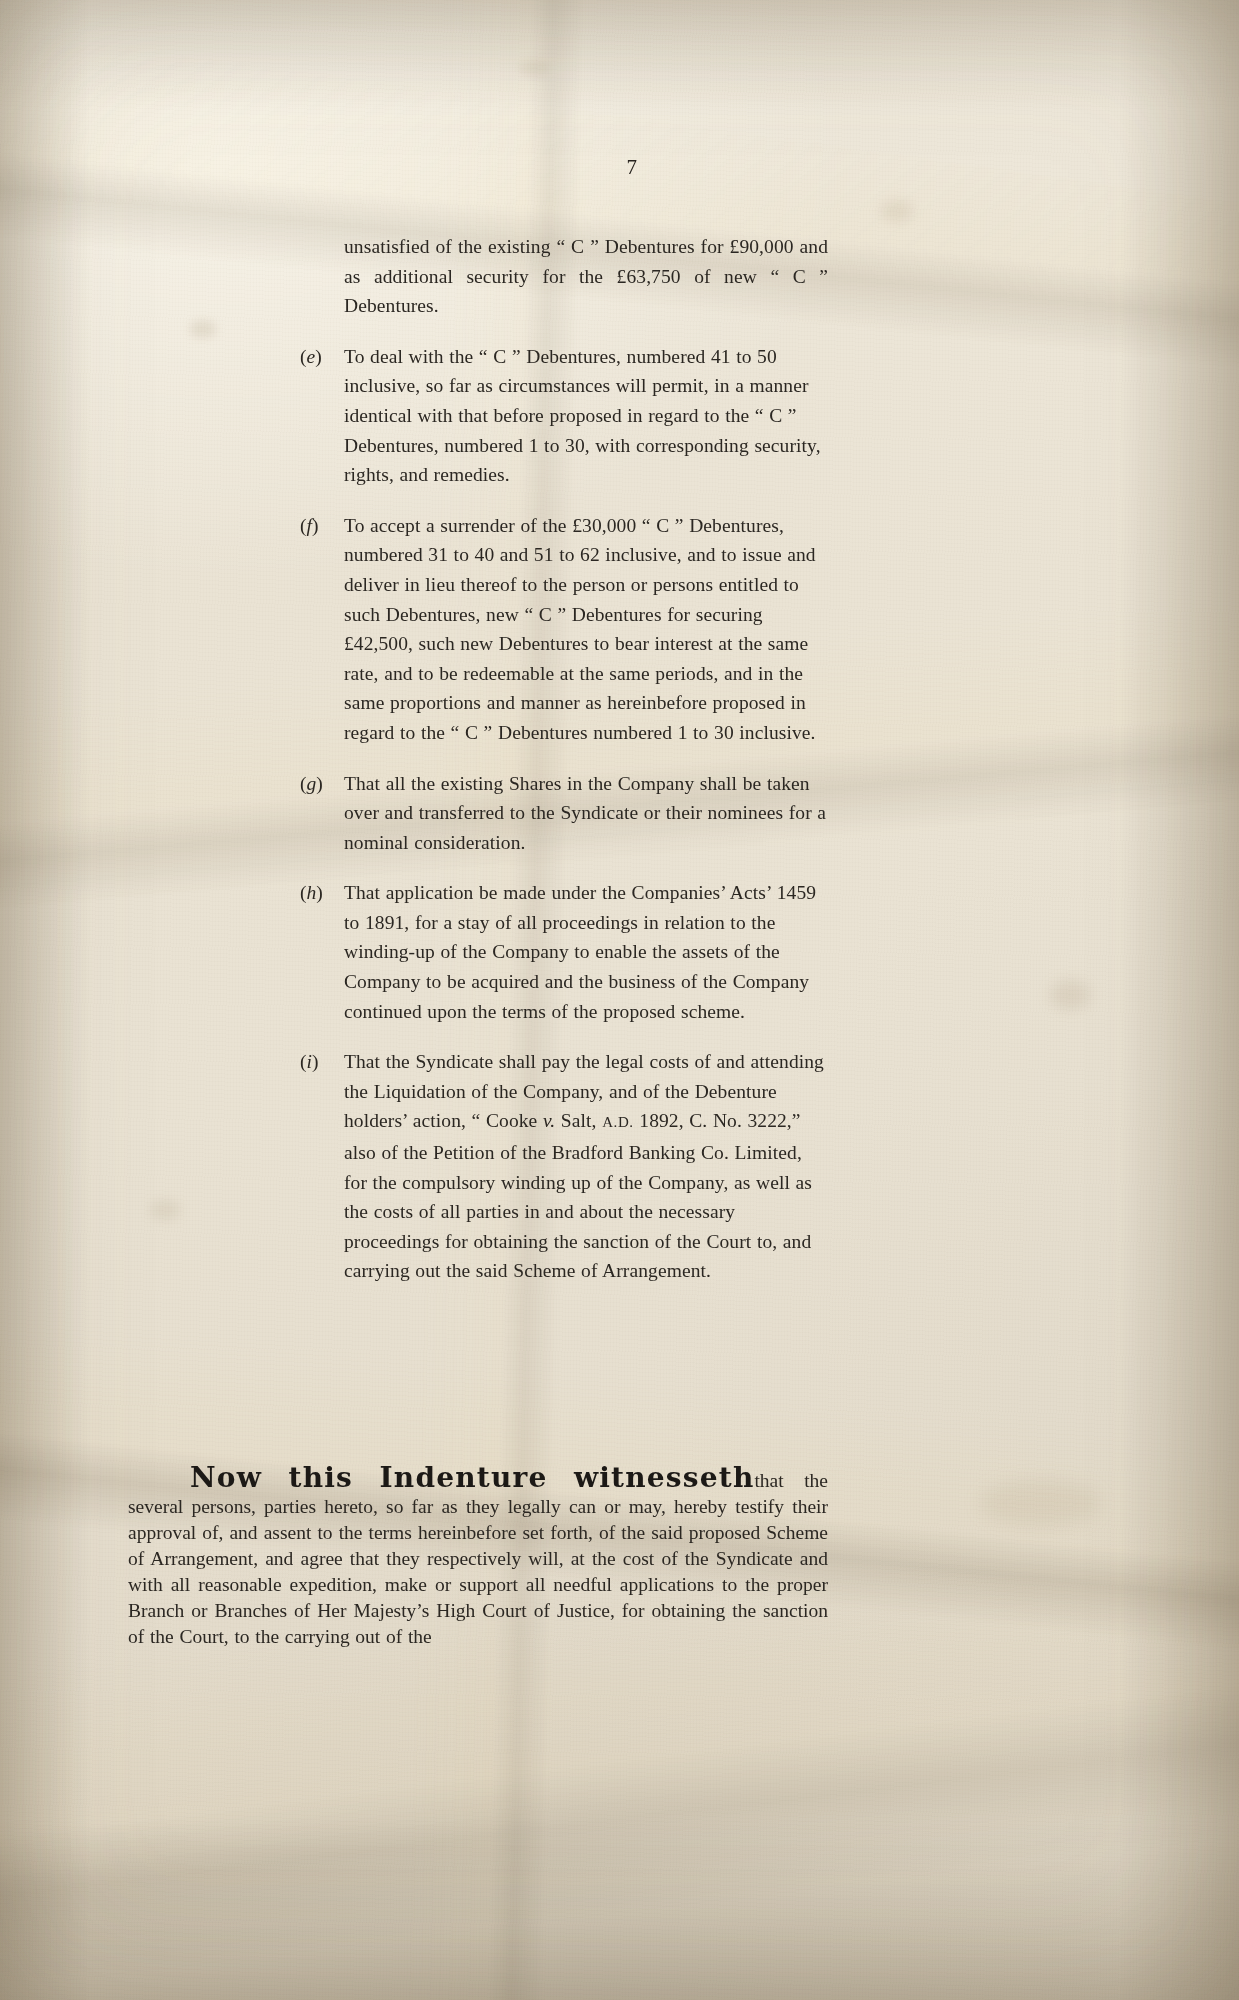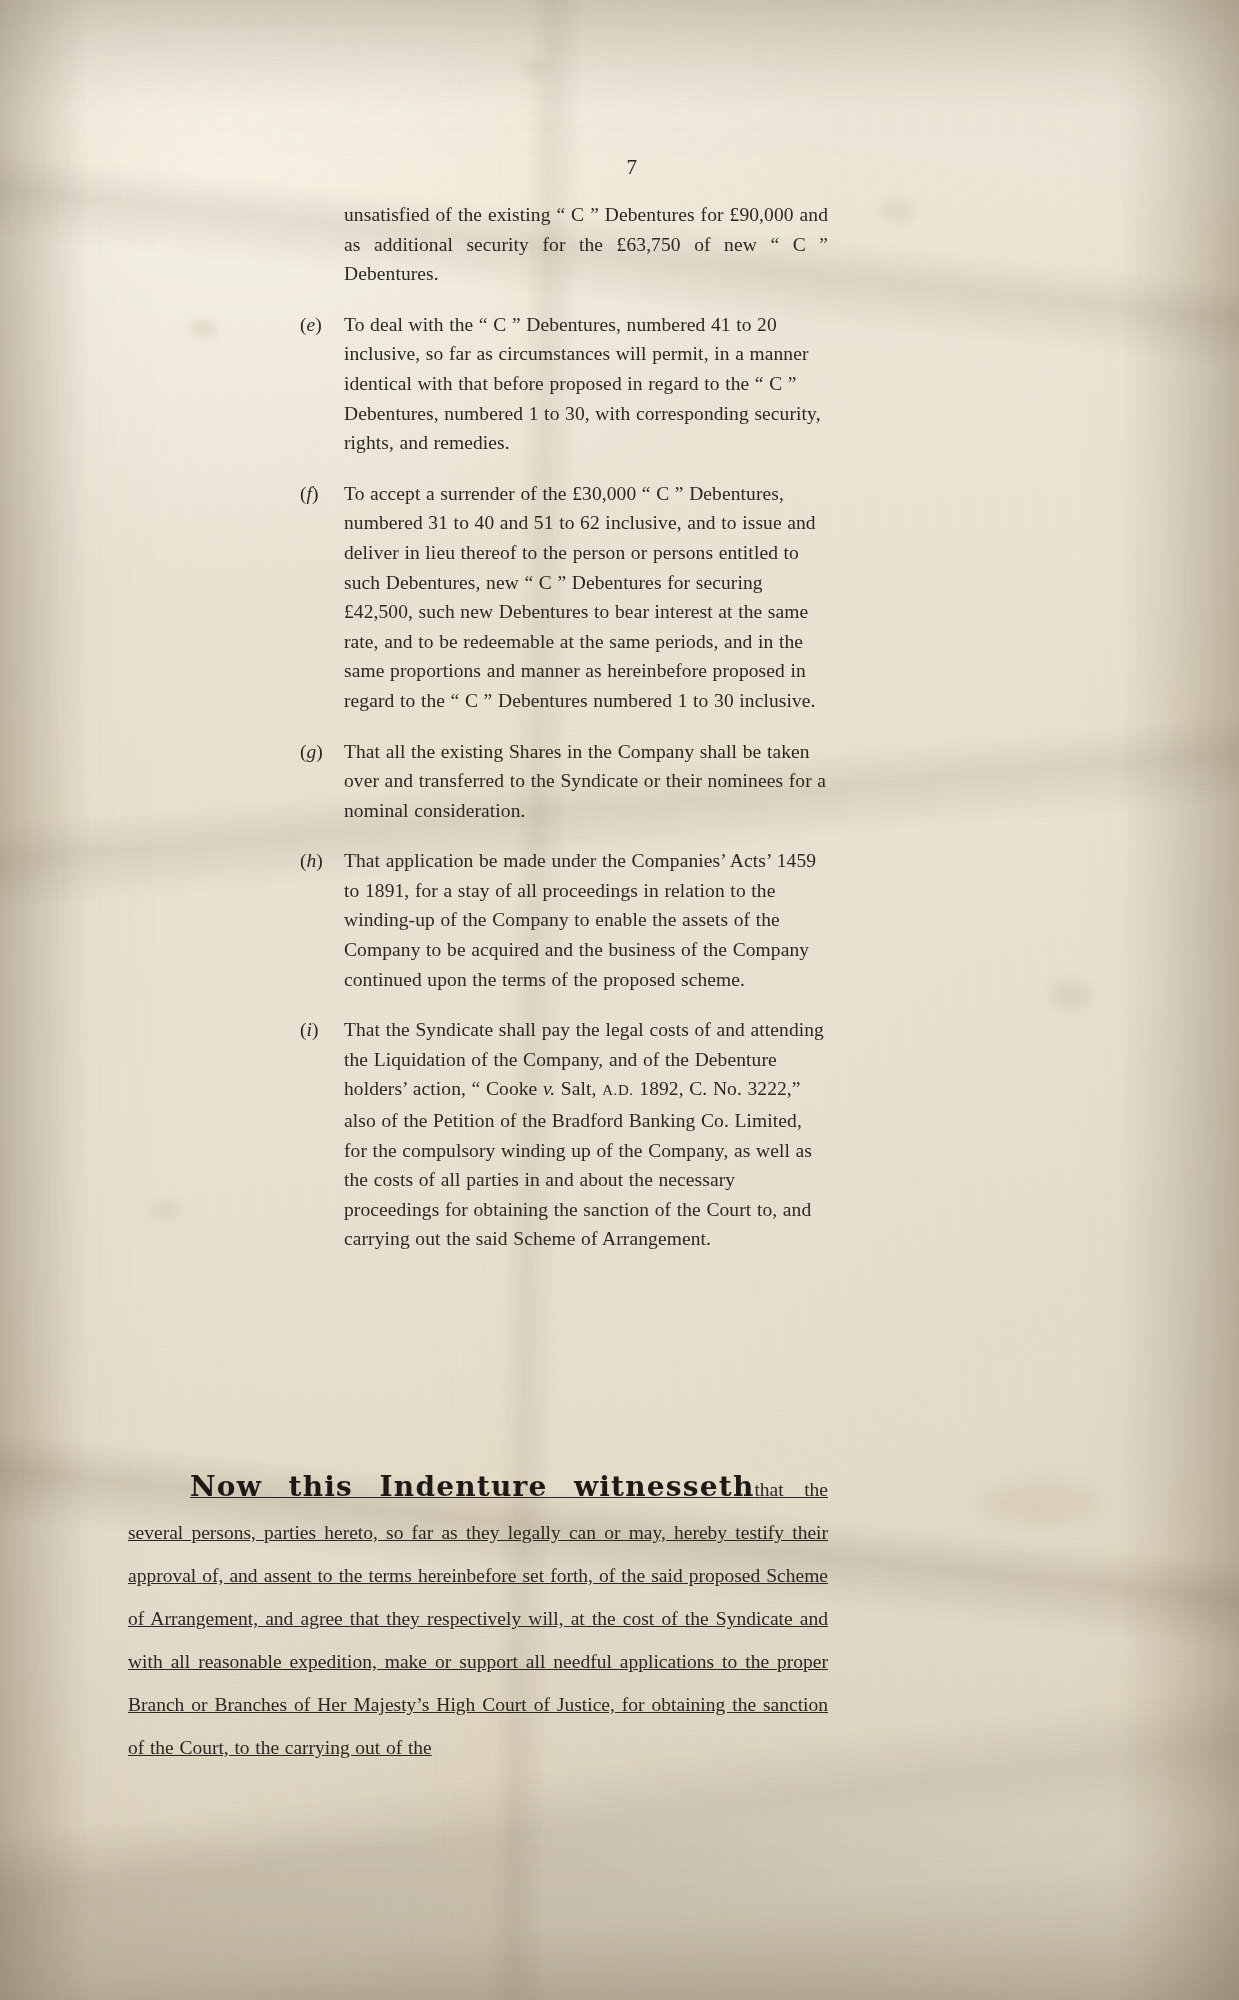--- a/index.html
+++ b/index.html
@@ -138,20 +138,21 @@
     font-size: 21px;
     letter-spacing: 0.5px;
     color: #26221d;
     text-indent: 25px;
   }
 
   .block-indented {
     position: absolute;
     left: 300px;
     width: 528px;
+    margin-top: 32px;
   }
 
   .para {
     font-size: 19.5px;
     line-height: 29.6px;
     text-align: justify;
     color: #2b2722;
     letter-spacing: 0.1px;
     word-spacing: 0.6px;
   }
@@ -182,25 +183,24 @@
     letter-spacing: 0.6px;
   }
 
   
   .closing {
     position: absolute;
     left: 128px;
     top: 1465px;
     width: 700px;
     font-size: 19.5px;
-    line-height: 43px;
+    line-height: 26px;
     text-align: justify;
     color: #2b2722;
     word-spacing: 0.8px;
-    text-decoration: underline;
   }
 
   .blackletter {
     font-family: "DejaVu Serif", "Liberation Serif", serif;
     font-weight: bold;
     font-size: 28px;
     letter-spacing: 1.2px;
     color: #1c1916;
     padding-left: 62px;
     font-synthesis: none;
@@ -228,21 +228,21 @@
   <div class="content">
 
     <div class="folio">7</div>
 
     <div class="block-indented" style="top:200px;">
 
       <div class="para cont">unsatisfied of the existing “ C ” Debentures for £90,000 and as additional security for the £63,750 of new “ C ” Debentures.</div>
 
       <div class="item">
         <span class="marker">(<i>e</i>)</span>
-        <span class="para">To deal with the “ C ” Debentures, numbered 41 to 20 inclusive, so far as circumstances will permit, in a manner identical with that before proposed in regard to the “ C ” Debentures, numbered 1 to 30, with corresponding security, rights, and remedies.</span>
+        <span class="para">To deal with the “ C ” Debentures, numbered 41 to 50 inclusive, so far as circumstances will permit, in a manner identical with that before proposed in regard to the “ C ” Debentures, numbered 1 to 30, with corresponding security, rights, and remedies.</span>
       </div>
 
       <div class="item">
         <span class="marker">(<i>f</i>)</span>
         <span class="para">To accept a surrender of the £30,000 “ C ” Debentures, numbered 31 to 40 and 51 to 62 inclusive, and to issue and deliver in lieu thereof to the person or persons entitled to such Debentures, new “ C ” Debentures for securing £42,500, such new Debentures to bear interest at the same rate, and to be redeemable at the same periods, and in the same proportions and manner as hereinbefore proposed in regard to the “ C ” Debentures numbered 1 to 30 inclusive.</span>
       </div>
 
       <div class="item">
         <span class="marker">(<i>g</i>)</span>
         <span class="para">That all the existing Shares in the Company shall be taken over and transferred to the Syndicate or their nominees for a nominal consideration.</span>

